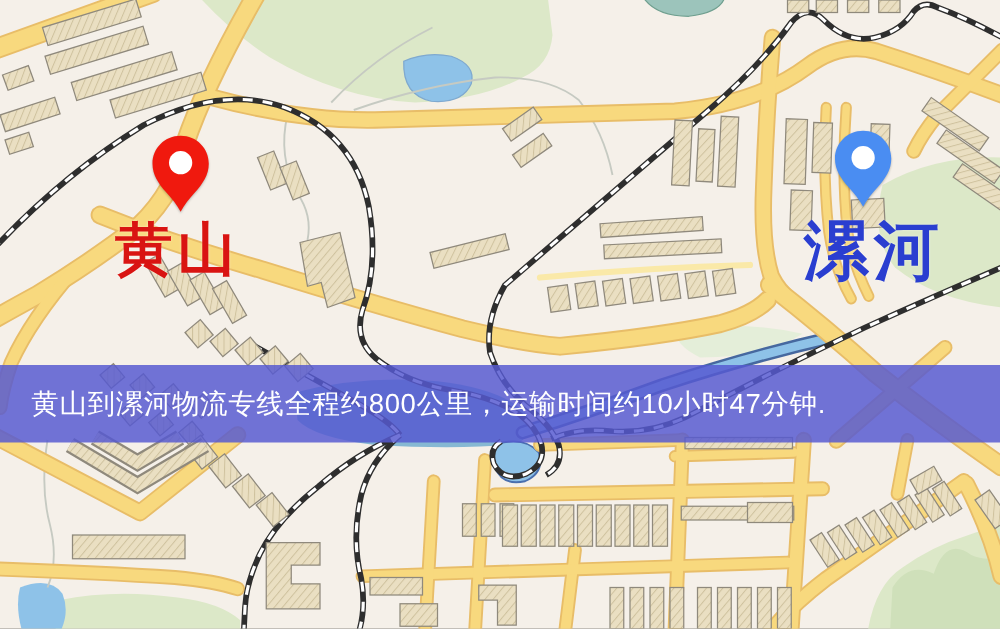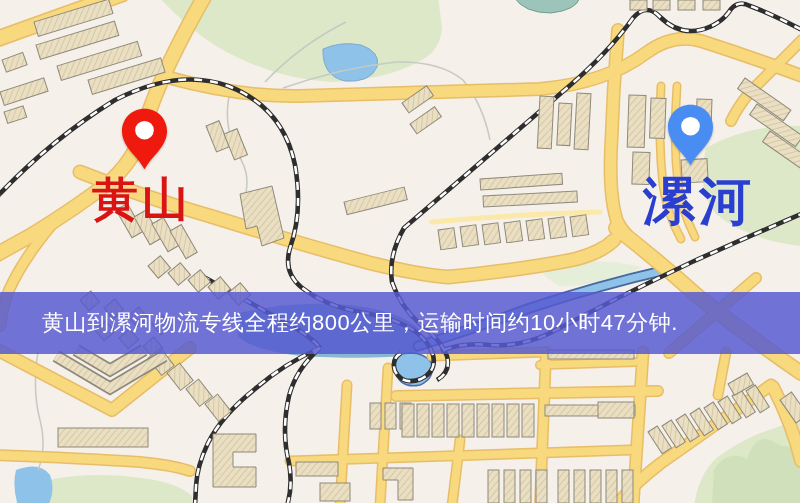--- a/index.html
+++ b/index.html
@@ -29,21 +29,21 @@
   .pin{position:absolute;width:48px;height:64px;}
   .pin svg{display:block;filter:drop-shadow(0 1px 1px rgba(0,0,0,0.25));}
   .pin-origin{left:121px;top:107px;}
   .pin-dest{left:667px;top:103px;}
   .marker-label{position:absolute;font-size:46px;line-height:1;font-weight:700;letter-spacing:4px;
                 text-shadow:0 0 2px rgba(255,255,255,0.5);user-select:none;text-align:right;}
   .label-origin{left:92px;top:176px;color:var(--marker-label-0);}
   .label-dest{left:643px;top:175px;color:var(--marker-label-1);font-size:52px;}
 
   .banner{position:absolute;left:0;right:0;top:292px;height:62px;background:var(--banner-bg);
-          display:flex;align-items:center;padding-left:42px;box-sizing:border-box;}
+          display:flex;align-items:center;padding-left:25px;box-sizing:border-box;}
   .banner span{color:var(--banner-fg);font-size:22px;letter-spacing:0.5px;white-space:nowrap;}
 </style>
 </head>
 <body>
 
 <div class="stage">
 
   <svg class="map-svg" viewBox="0 0 800 503" xmlns="http://www.w3.org/2000/svg">
     <defs>
       <pattern id="hatch" width="5" height="5" patternUnits="userSpaceOnUse" patternTransform="rotate(40)">

